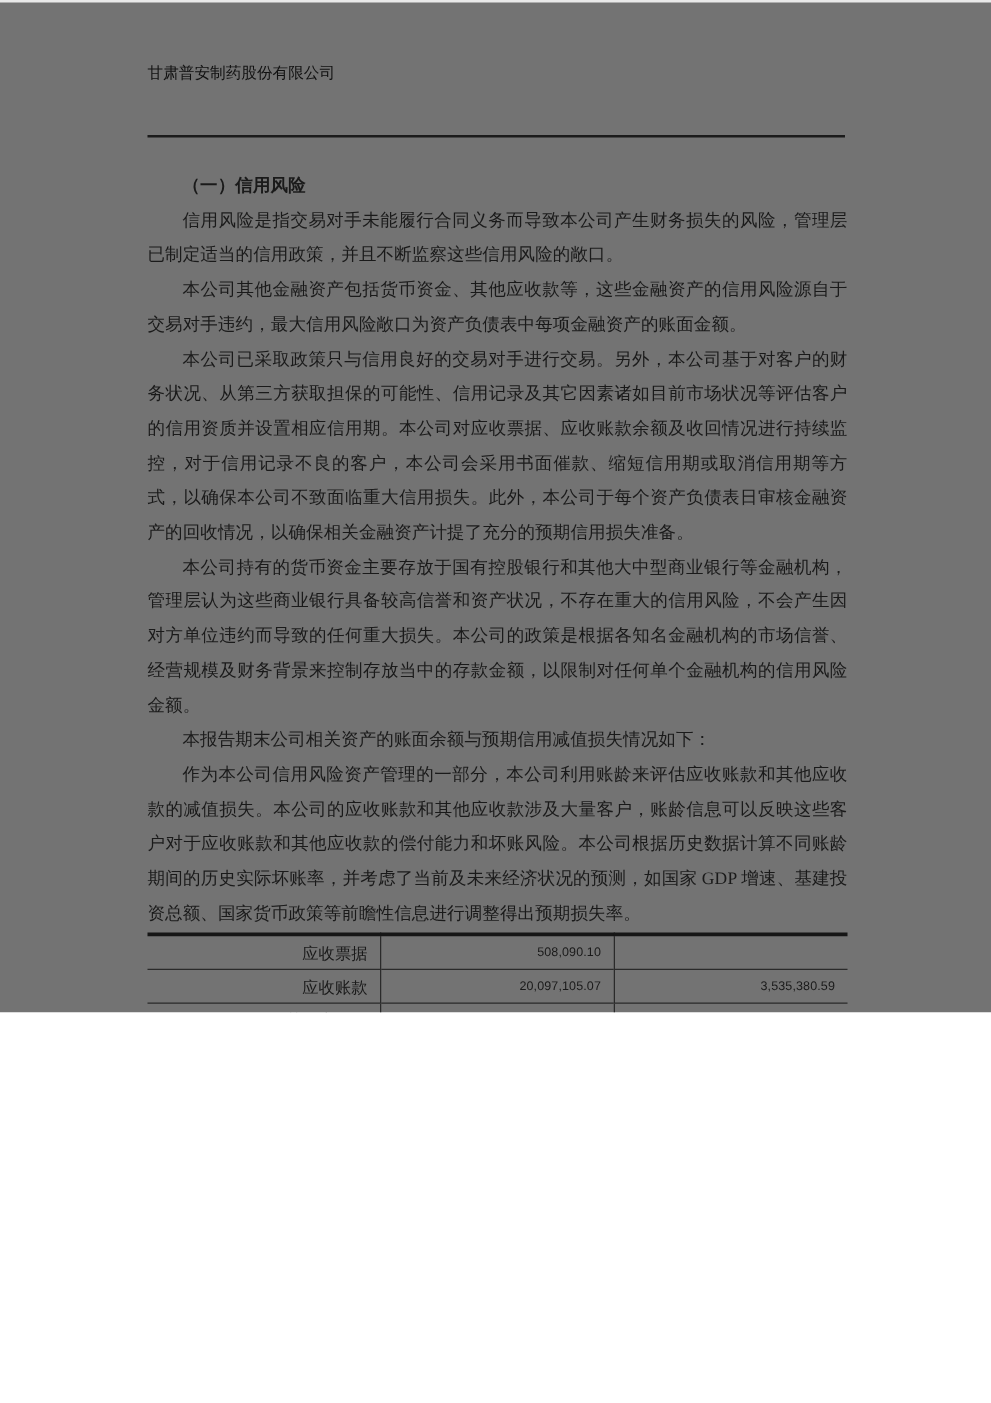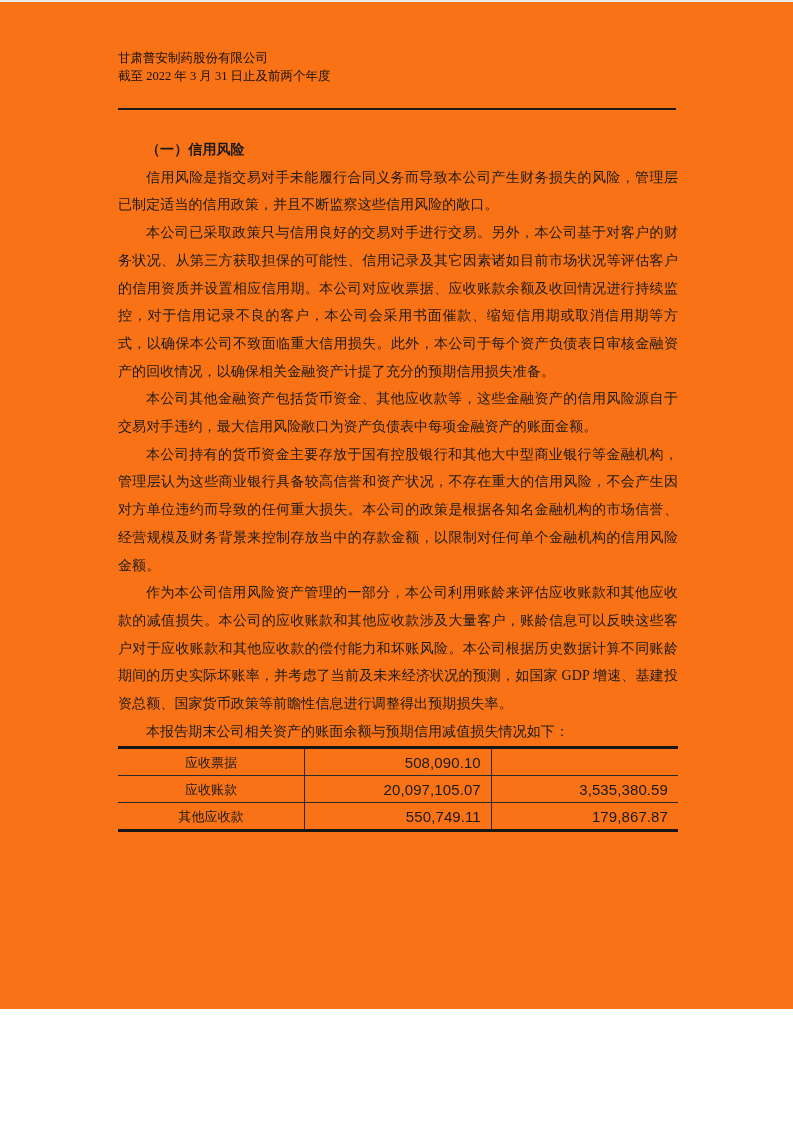--- a/index.html
+++ b/index.html
@@ -1,20 +1,20 @@
 <!DOCTYPE html>
 <html><head>
 <meta charset="utf-8">
 <style>
   html, body { margin: 0; padding: 0; background: #ffffff; }
   .page {
     position: relative;
     width: 793px;
-    height: 1009px;
-    background: #f97316;
+    height: 810px;
+    background: #737373;
     overflow: hidden;
     font-family: "Liberation Serif", "DejaVu Serif", serif;
     color: #1a1a1a;
     border-top: 2px solid #e9e9e9;
     box-sizing: border-box;
   }
   .doc-header {
     position: absolute;
     left: 118px;
     top: 47px;
@@ -65,55 +65,54 @@
   }
   .fin-table tr + tr td { border-top: 1px solid #2a2a2a; }
   .fin-table td + td { border-left: 1px solid #2a2a2a; }
   .fin-table .col-age  { width: 38%; }
   .fin-table .col-bal  { width: 31%; }
   .fin-table .col-imp  { width: 31%; }
   .fin-table tr.head td { text-align: center; }
   .fin-table td.num {
     text-align: right;
     font-family: "Liberation Sans", "DejaVu Sans", sans-serif;
-    font-size: 15px;
+    font-size: 10px;
   }
-  .fin-table td.label { text-align: center; }
+  .fin-table td.label { text-align: right; }
 
   .doc-footer {
     position: absolute;
     left: 0;
     top: 1041px;
     width: 100%;
     text-align: center;
     font-size: 13.5px;
     font-weight: bold;
     color: #111;
   }
 </style>
 </head>
 <body>
 
 <div class="page">
 
   <div class="doc-header">
     <div>甘肃普安制药股份有限公司</div>
-    <div>截至 2022 年 3 月 31 日止及前两个年度</div>
   </div>
 
   <div class="header-rule"></div>
 
   <div class="body-text">
     <p class="sec-heading">（一）信用风险</p>
     <p class="indent">信用风险是指交易对手未能履行合同义务而导致本公司产生财务损失的风险，管理层已制定适当的信用政策，并且不断监察这些信用风险的敞口。</p>
+    <p class="indent">本公司其他金融资产包括货币资金、其他应收款等，这些金融资产的信用风险源自于交易对手违约，最大信用风险敞口为资产负债表中每项金融资产的账面金额。</p>
     <p class="indent">本公司已采取政策只与信用良好的交易对手进行交易。另外，本公司基于对客户的财务状况、从第三方获取担保的可能性、信用记录及其它因素诸如目前市场状况等评估客户的信用资质并设置相应信用期。本公司对应收票据、应收账款余额及收回情况进行持续监控，对于信用记录不良的客户，本公司会采用书面催款、缩短信用期或取消信用期等方式，以确保本公司不致面临重大信用损失。此外，本公司于每个资产负债表日审核金融资产的回收情况，以确保相关金融资产计提了充分的预期信用损失准备。</p>
-    <p class="indent">本公司其他金融资产包括货币资金、其他应收款等，这些金融资产的信用风险源自于交易对手违约，最大信用风险敞口为资产负债表中每项金融资产的账面金额。</p>
     <p class="indent">本公司持有的货币资金主要存放于国有控股银行和其他大中型商业银行等金融机构，管理层认为这些商业银行具备较高信誉和资产状况，不存在重大的信用风险，不会产生因对方单位违约而导致的任何重大损失。本公司的政策是根据各知名金融机构的市场信誉、经营规模及财务背景来控制存放当中的存款金额，以限制对任何单个金融机构的信用风险金额。</p>
+    <p class="indent">本报告期末公司相关资产的账面余额与预期信用减值损失情况如下：</p>
     <p class="indent">作为本公司信用风险资产管理的一部分，本公司利用账龄来评估应收账款和其他应收款的减值损失。本公司的应收账款和其他应收款涉及大量客户，账龄信息可以反映这些客户对于应收账款和其他应收款的偿付能力和坏账风险。本公司根据历史数据计算不同账龄期间的历史实际坏账率，并考虑了当前及未来经济状况的预测，如国家 GDP 增速、基建投资总额、国家货币政策等前瞻性信息进行调整得出预期损失率。</p>
-    <p class="indent">本报告期末公司相关资产的账面余额与预期信用减值损失情况如下：</p>
 
     <table class="fin-table">
       <tbody>
         <tr>
           <td class="label">应收票据</td>
           <td class="num">508,090.10</td>
           <td class="num"></td>
         </tr>
         <tr>
           <td class="label">应收账款</td>

